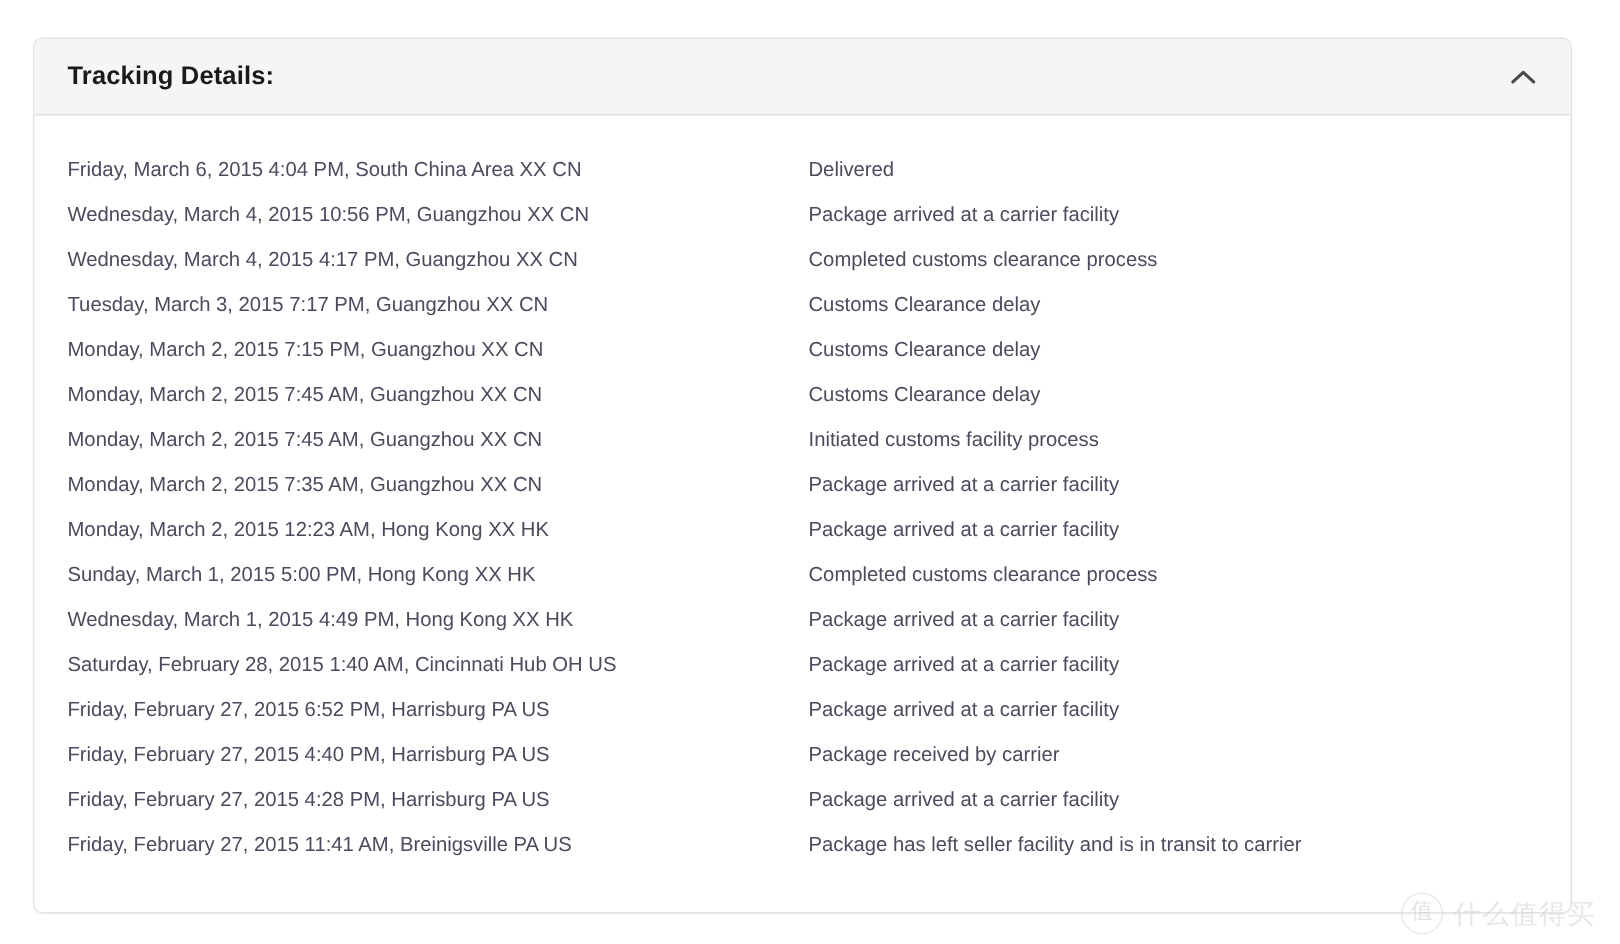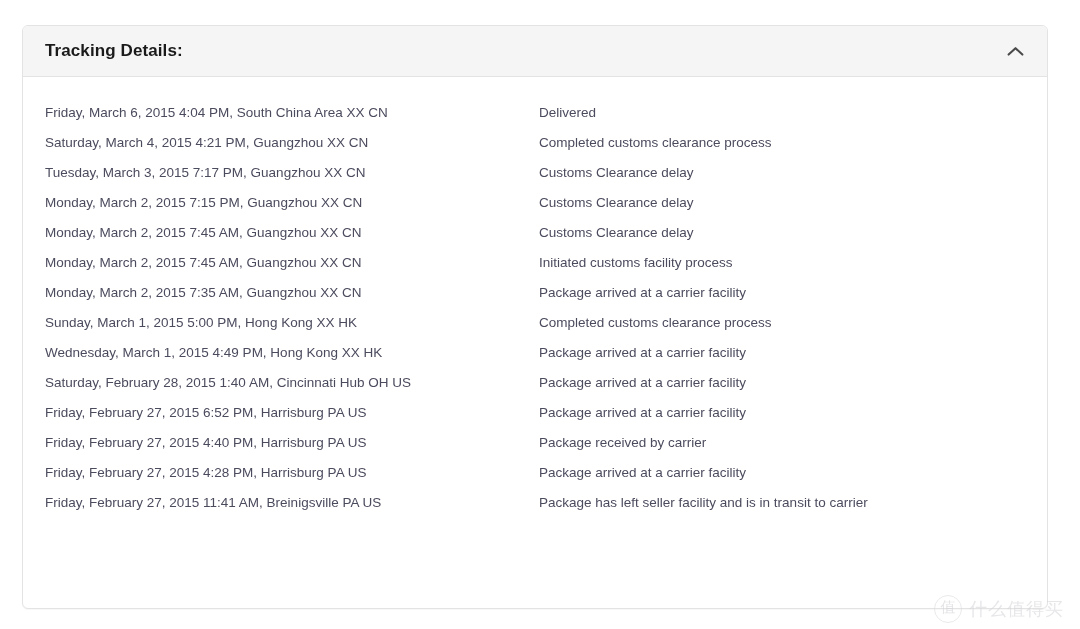--- a/index.html
+++ b/index.html
@@ -139,41 +139,49 @@
   </div>
 
   <div class="card-body">
     <table class="tracking-table">
       <tbody>
           <tr>
             <td class="col-when">Friday, March 6, 2015 4:04 PM, South China Area XX CN</td>
             <td class="col-status">Delivered</td>
           </tr>
           <tr>
-            <td class="col-when">Saturday, March 4, 2015 4:21 PM, Guangzhou XX CN</td>
+            <td class="col-when">Wednesday, March 4, 2015 10:56 PM, Guangzhou XX CN</td>
+            <td class="col-status">Package arrived at a carrier facility</td>
+          </tr>
+          <tr>
+            <td class="col-when">Wednesday, March 4, 2015 4:17 PM, Guangzhou XX CN</td>
             <td class="col-status">Completed customs clearance process</td>
           </tr>
           <tr>
             <td class="col-when">Tuesday, March 3, 2015 7:17 PM, Guangzhou XX CN</td>
             <td class="col-status">Customs Clearance delay</td>
           </tr>
           <tr>
             <td class="col-when">Monday, March 2, 2015 7:15 PM, Guangzhou XX CN</td>
             <td class="col-status">Customs Clearance delay</td>
           </tr>
           <tr>
             <td class="col-when">Monday, March 2, 2015 7:45 AM, Guangzhou XX CN</td>
             <td class="col-status">Customs Clearance delay</td>
           </tr>
           <tr>
             <td class="col-when">Monday, March 2, 2015 7:45 AM, Guangzhou XX CN</td>
             <td class="col-status">Initiated customs facility process</td>
           </tr>
           <tr>
             <td class="col-when">Monday, March 2, 2015 7:35 AM, Guangzhou XX CN</td>
+            <td class="col-status">Package arrived at a carrier facility</td>
+          </tr>
+          <tr>
+            <td class="col-when">Monday, March 2, 2015 12:23 AM, Hong Kong XX HK</td>
             <td class="col-status">Package arrived at a carrier facility</td>
           </tr>
           <tr>
             <td class="col-when">Sunday, March 1, 2015 5:00 PM, Hong Kong XX HK</td>
             <td class="col-status">Completed customs clearance process</td>
           </tr>
           <tr>
             <td class="col-when">Wednesday, March 1, 2015 4:49 PM, Hong Kong XX HK</td>
             <td class="col-status">Package arrived at a carrier facility</td>
           </tr>

